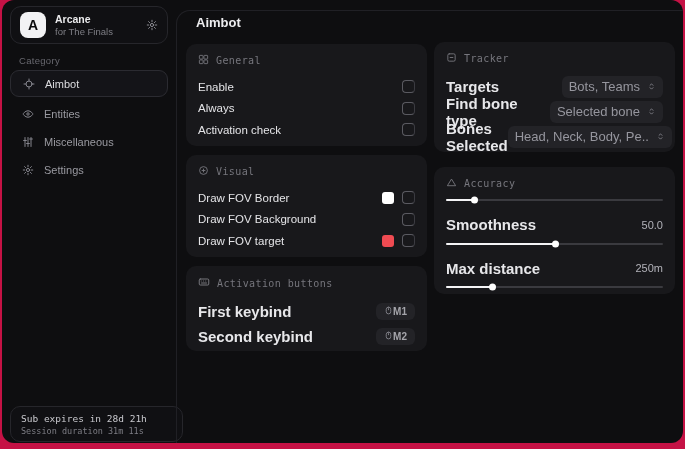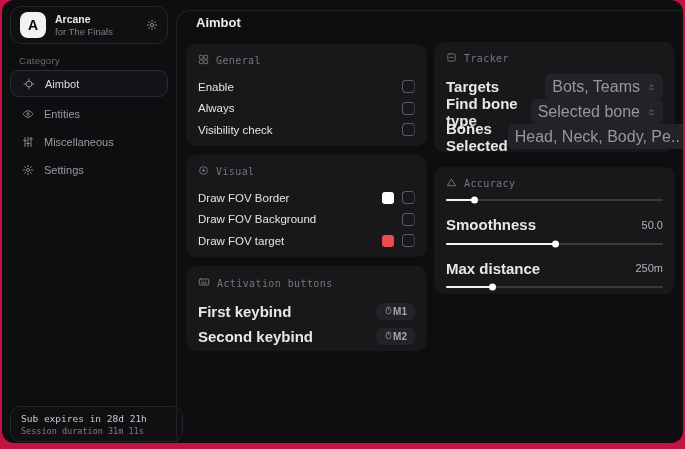--- a/index.html
+++ b/index.html
@@ -93,21 +93,21 @@
   .pill {
     background:#232327; border-radius:6px; padding:3px 8px;
     display:flex; align-items:center; cursor:pointer;
     font-size:10px; color:#a5a5ab; font-weight:bold;
   }
   .pill svg { color:#8e8e95; }
 
   .dropdown {
     background:#232327; border-radius:6px; padding:3.5px 7px;
     display:flex; align-items:center; gap:7px; cursor:pointer;
-    font-size:16px; color:#96969e; white-space:nowrap;
+    font-size:13px; color:#96969e; white-space:nowrap;
   }
   .dropdown svg { color:#84848c; }
 
   .acc-row { margin-bottom:3px; }
   .acc-value { font-size:11px; color:#b2b2b9; }
   .slider { position:relative; height:2px; background:#3a3a3f; border-radius:2px; margin:7px 0 13px 0; cursor:pointer; }
   .slider-fill { position:absolute; left:0; top:0; height:2px; background:#f4f4f6; border-radius:2px; }
   .slider-thumb {
     position:absolute; right:-4px; top:50%; transform:translateY(-50%);
     width:7px; height:7px; border-radius:50%; background:#ffffff;
@@ -198,21 +198,21 @@
     </div>
     <div class="row">
       <span class="row-label">Enable</span>
       <span class="checkbox"></span>
     </div>
     <div class="row">
       <span class="row-label">Always</span>
       <span class="checkbox"></span>
     </div>
     <div class="row">
-      <span class="row-label">Visibility check</span>
+      <span class="row-label">Activation check</span>
       <span class="checkbox"></span>
     </div>
   </section>
 
   <section class="card card-visual">
     <div class="card-header">
       <span>
         <svg viewBox="0 0 24 24" width="11" height="11" fill="none" stroke="currentColor" stroke-width="2">
             <circle cx="12" cy="12" r="8.5"></circle>
             <path d="M12 8v8M8 12h8"></path>

